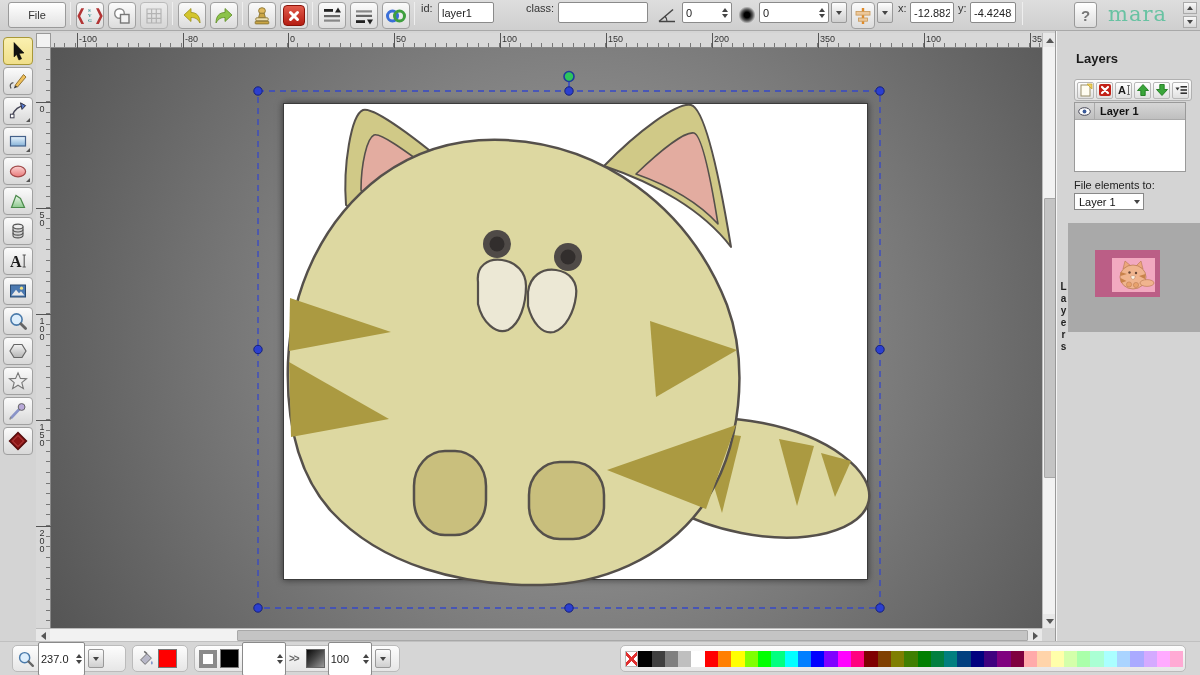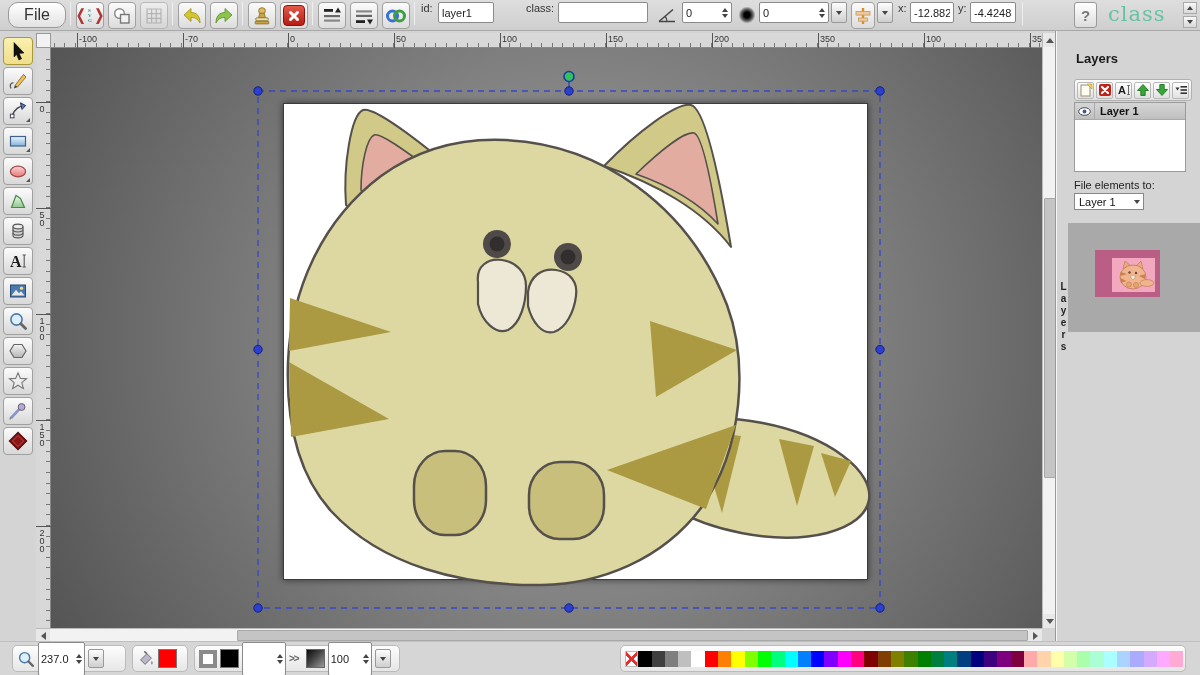--- a/index.html
+++ b/index.html
@@ -5,21 +5,21 @@
   * { margin:0; padding:0; box-sizing:border-box; }
   html,body { width:1200px; height:675px; overflow:hidden; }
   body { font-family:"Liberation Sans", sans-serif; background:#d4d4d4; }
   #root { position:relative; width:1200px; height:675px; background:#d4d4d4; }
 
   
   #topbar { position:absolute; left:0; top:0; width:1200px; height:31px;
     background:linear-gradient(#dedede,#cfcfcf); border-bottom:1px solid #a8a8a8; z-index:30; }
   #topbar > * { position:absolute; top:2px; }
   .file-btn { left:8px; width:58px; height:26px; background:linear-gradient(#ffffff,#e2e2e2);
-    border:1px solid #9a9a9a; border-radius:10px; font-size:16px; color:#333;
+    border:1px solid #9a9a9a; border-radius:3px; font-size:11px; color:#333;
     display:flex; align-items:center; justify-content:center; }
   .tbtn { width:28px; height:27px; border:1px solid #a0a0a0; border-radius:4px;
     background:linear-gradient(#fbfbfb,#dcdcdc); display:flex; align-items:center; justify-content:center; }
   .tsep { top:4px; width:1px; height:23px; background:#9a9a9a; border-right:1px solid #eee; }
   .tlabel { font-size:11px; color:#333; top:9px; }
   .tfield { height:21px; top:4px; background:#fff; border:1px solid #8a8a8a; border-radius:2px;
     font-size:11px; color:#222; display:flex; align-items:center; padding:0 3px; overflow:hidden; white-space:nowrap; }
   .tfield .fval { flex:1; overflow:hidden; }
   .spin { display:flex; flex-direction:column; gap:2px; align-items:center; margin-left:2px; }
   .up-arr { width:0;height:0;border-left:3px solid transparent;border-right:3px solid transparent;border-bottom:4px solid #444; }
@@ -259,21 +259,21 @@
     <div class="tfield" style="left:910px; width:44px">
       <span class="fval">-12.8821</span>
     </div>
     <span class="tlabel" style="left:958px">y:</span>
     <div class="tfield" style="left:970px; width:46px">
       <span class="fval">-4.42485</span>
     </div>
     <div class="tsep" style="left:1022px"></div>
 
     <div class="help-btn">?</div>
-    <div class="logo">class</div>
+    <div class="logo">mara</div>
     <div class="mini-scroll">
       <div>
           <span class="up-arr"></span>
         </div>
       <div>
           <span class="down-arr"></span>
         </div>
     </div>
   </div>
 
@@ -384,21 +384,21 @@
         <polygon points="10,1.5 18.5,10 10,18.5 1.5,10" fill="#8c1616" stroke="#550c0c" stroke-width="1.4"></polygon>
         <polygon points="10,4.5 15.5,10 10,15.5 4.5,10" fill="none" stroke="#b84848" stroke-width="1"></polygon>
       </svg>
     </div>
   </div>
 
   <div id="ruler-top">
       <div class="rtick" style="left: 41px;"></div>
       <span class="rlab" style="left: 43px;">-100</span>
       <div class="rtick" style="left: 147px;"></div>
-      <span class="rlab" style="left: 149px;">-70</span>
+      <span class="rlab" style="left: 149px;">-80</span>
       <div class="rtick" style="left: 252px;"></div>
       <span class="rlab" style="left: 254px;">0</span>
       <div class="rtick" style="left: 358px;"></div>
       <span class="rlab" style="left: 360px;">50</span>
       <div class="rtick" style="left: 464px;"></div>
       <span class="rlab" style="left: 466px;">100</span>
       <div class="rtick" style="left: 570px;"></div>
       <span class="rlab" style="left: 572px;">150</span>
       <div class="rtick" style="left: 676px;"></div>
       <span class="rlab" style="left: 678px;">200</span>

